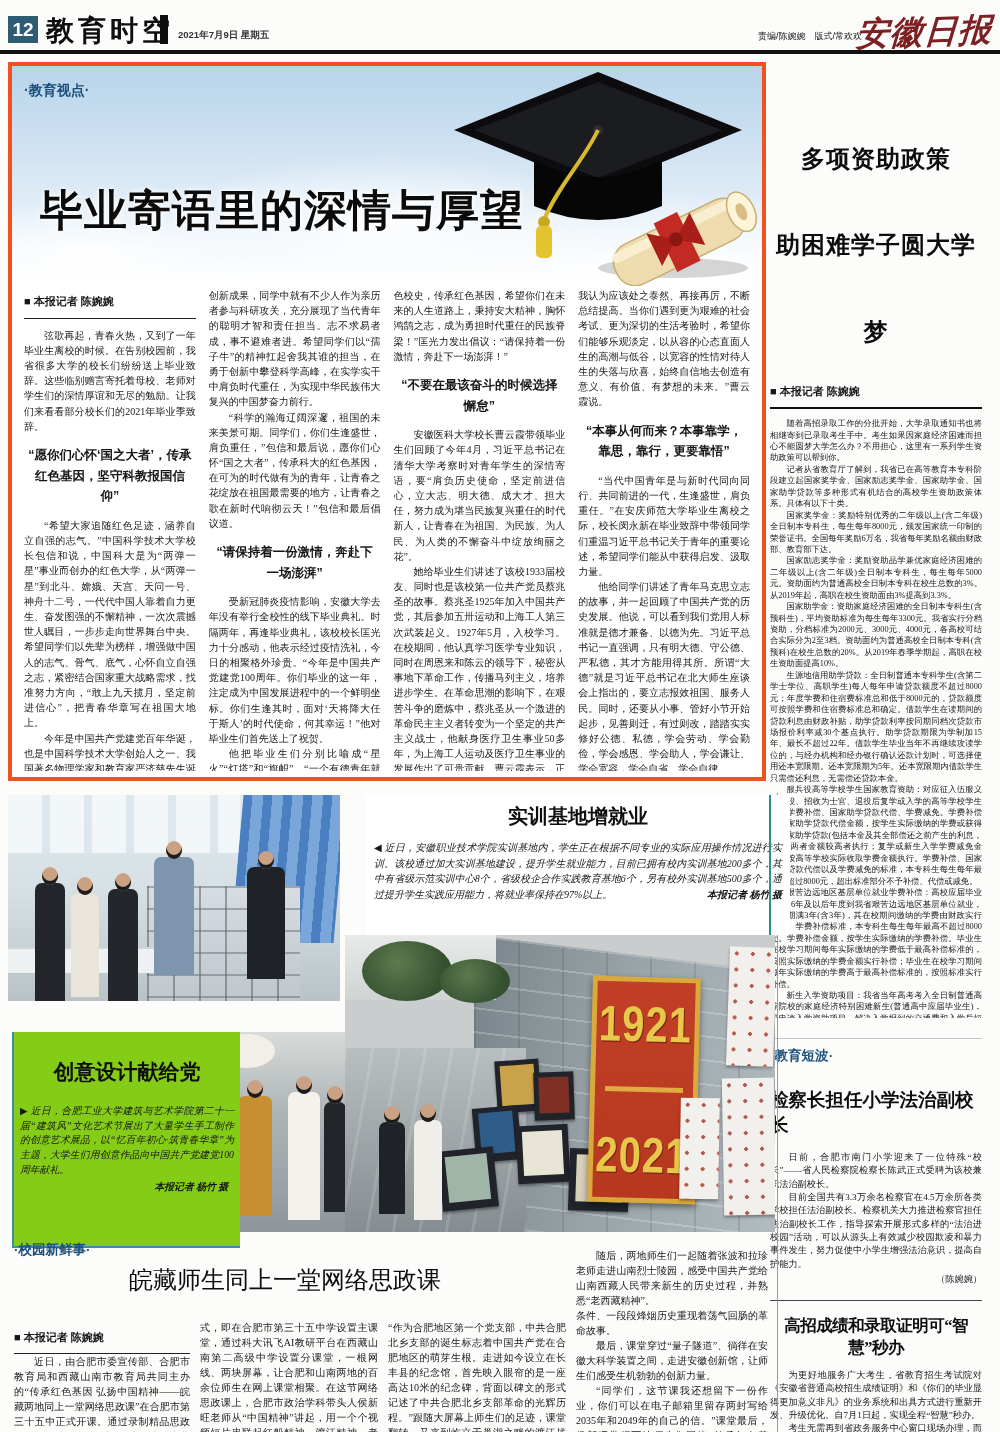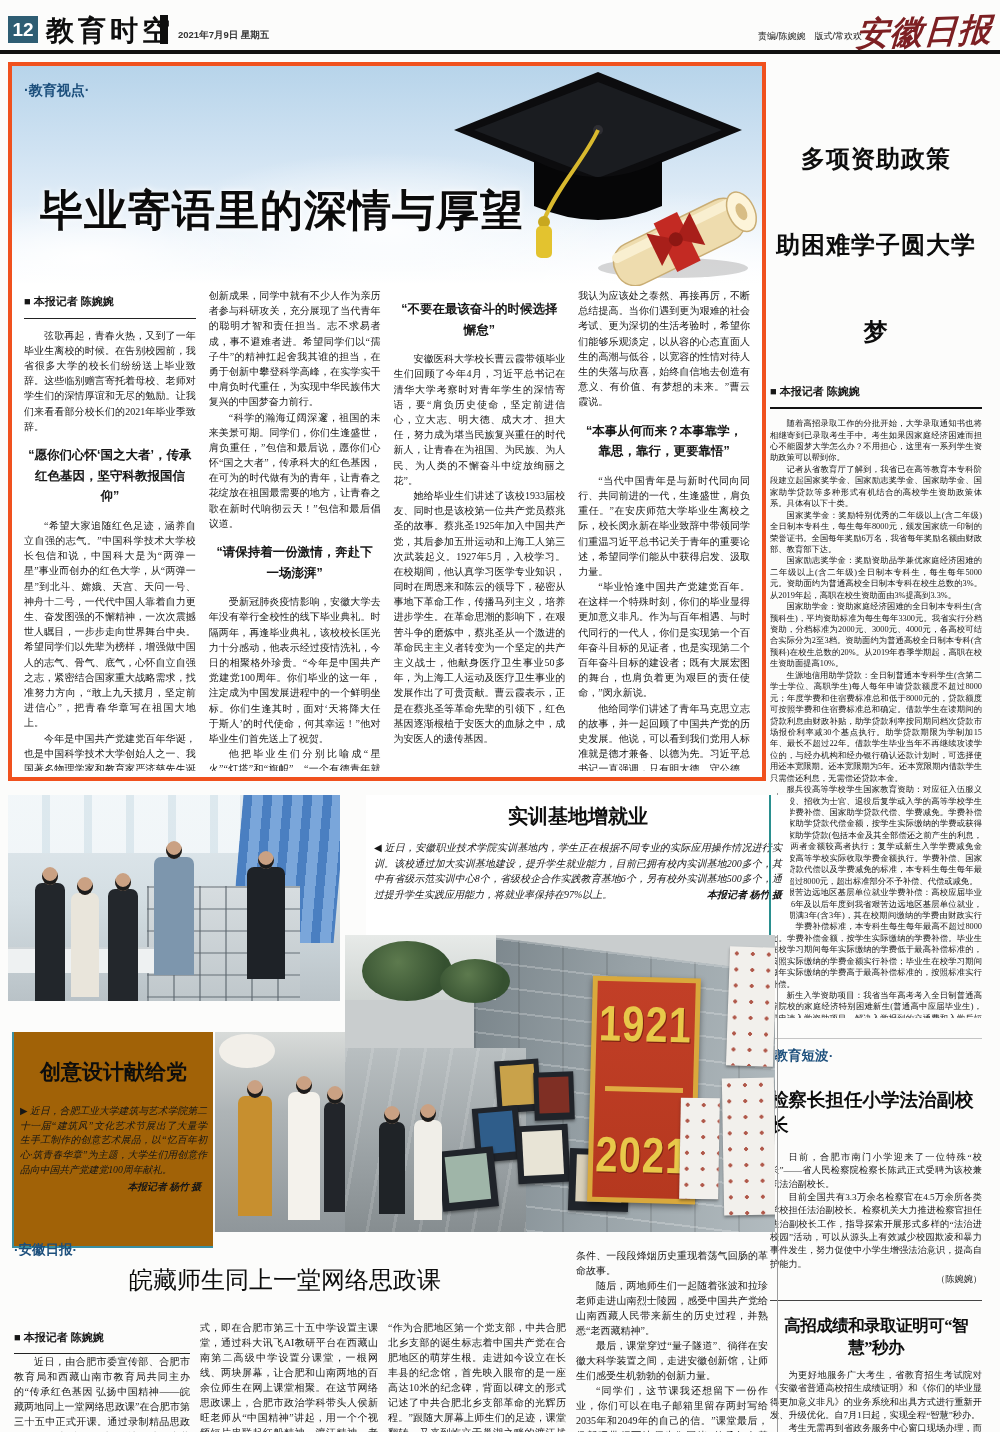--- a/index.html
+++ b/index.html
@@ -60,21 +60,21 @@
   #trainrig{position:absolute;left:42%;bottom:0;width:46%;height:56%;
      background:
        repeating-linear-gradient(90deg,rgba(90,100,108,.55) 0 2px,transparent 2px 26px),
        repeating-linear-gradient(180deg,rgba(90,100,108,.45) 0 2px,transparent 2px 22px),
        linear-gradient(180deg,#d7dde0,#bfc7cb);}
   #traintable{position:absolute;left:0;bottom:28px;width:55%;height:26px;background:#eef1f2;border-top:2px solid #cfd5d8;}
   .person{position:absolute;border-radius:7px 7px 0 0;}
   .person:before{content:"";position:absolute;left:50%;top:-16px;transform:translateX(-50%);
      width:16px;height:18px;border-radius:50%;background:#caa183;box-shadow:0 -4px 0 0 #1c1c1c inset;}
   
-  #creative{position:absolute;left:12px;top:1032px;width:201px;height:216px;background:#a16207;
+  #creative{position:absolute;left:12px;top:1032px;width:228px;height:216px;background:#84cc16;
      border-left:2px solid #3a8fa3;border-bottom:2px solid #3a8fa3;padding:0 6px;}
   #crhead{text-align:center;font-weight:900;font-size:21px;margin-top:26px;color:#0d0d0d;}
   #crcap{font-size:9.8px;font-style:italic;line-height:1.5;text-align:justify;margin-top:18px;}
   #crcredit{font-size:9.8px;font-style:italic;font-weight:bold;text-align:right;margin-top:4px;padding-right:6px;}
   
   #trainbox{position:absolute;left:345px;top:795px;width:424px;height:140px;background:#fff;margin-left:21px;}
   #tbteal{position:absolute;left:769px;top:795px;width:2px;height:140px;background:#2a8f8f;}
   #tbhead{text-align:center;font-weight:900;font-size:20px;margin-top:8px;color:#0d0d0d;}
   #tbcap{font-size:10px;font-style:italic;line-height:1.55;text-align:justify;margin:10px 8px 0;}
   
@@ -166,30 +166,30 @@
       </div>
       <div class="fcol" data-name="feature-col-2">
         <p class="bodyp cont" data-name="paragraph">创新成果，同学中就有不少人作为亲历者参与科研攻关，充分展现了当代青年的聪明才智和责任担当。志不求易者成，事不避难者进。希望同学们以“孺子牛”的精神扛起舍我其谁的担当，在勇于创新中攀登科学高峰，在实学实干中肩负时代重任，为实现中华民族伟大复兴的中国梦奋力前行。</p>
         <p class="bodyp" data-name="paragraph">“科学的瀚海辽阔深邃，祖国的未来美景可期。同学们，你们生逢盛世，肩负重任，”包信和最后说，愿你们心怀“国之大者”，传承科大的红色基因，在可为的时代做有为的青年，让青春之花绽放在祖国最需要的地方，让青春之歌在新时代响彻云天！”包信和最后倡议道。</p>
         <div class="sub" data-name="subhead-2">“请保持着一份激情，奔赴下一场澎湃”</div>
         <p class="bodyp" data-name="paragraph">受新冠肺炎疫情影响，安徽大学去年没有举行全校性的线下毕业典礼。时隔两年，再逢毕业典礼，该校校长匡光力十分感动，他表示经过疫情洗礼，今日的相聚格外珍贵。“今年是中国共产党建党100周年。你们毕业的这一年，注定成为中国发展进程中的一个鲜明坐标。你们生逢其时，面对‘天将降大任于斯人’的时代使命，何其幸运！”他对毕业生们首先送上了祝贺。</p>
         <p class="bodyp" data-name="paragraph">他把毕业生们分别比喻成“星火”“灯塔”和“旗帜”。“一个有德青年就是一团炽热的‘星火’，你们家国情怀满溢，聚是一团火，散是满天星！……要努力成为祖国建设的主力军，文明社会风尚的引领者，传递青春正能量，奏响青春最强音！一个有志青年就是一座坚定的‘灯塔’，追梦的路上，顺境令人心旷神怡，摔打、挫折、磨砺，也是常情。若想奔向诗和远方，唯有承受住坎坷崎岖。离开母校，告别师友，征程中时有风雨——‘灯塔’就是自己！一个有为青年就是一面鲜红的‘旗帜’。人的一生只有一次青春。现在，青春是用来奋斗的；将来，青春是用来回忆的。”匡光力满怀激情地说。1921年共产党人蔡晓舟抽刀断指、誓死筹建安徽大学，一代代安大人将个人理想与国家命运紧紧相连的热血青春；如今天南海北的安大校友，积极投身祖国建设，奋力拼搏实现自我的无悔青春！</p>
 
       </div>
       <div class="fcol" data-name="feature-col-3">
+        <p class="bodyp cont" data-name="paragraph">色校史，传承红色基因，希望你们在未来的人生道路上，秉持安大精神，胸怀鸿鹄之志，成为勇担时代重任的民族脊梁！”匡光力发出倡议：“请保持着一份激情，奔赴下一场澎湃！”</p>
         <div class="sub" data-name="subhead-3">“不要在最该奋斗的时候选择懈怠”</div>
         <p class="bodyp" data-name="paragraph">安徽医科大学校长曹云霞带领毕业生们回顾了今年4月，习近平总书记在清华大学考察时对青年学生的深情寄语，要“肩负历史使命，坚定前进信心，立大志、明大德、成大才、担大任，努力成为堪当民族复兴重任的时代新人，让青春在为祖国、为民族、为人民、为人类的不懈奋斗中绽放绚丽之花”。</p>
         <p class="bodyp" data-name="paragraph">她给毕业生们讲述了该校1933届校友、同时也是该校第一位共产党员蔡兆圣的故事。蔡兆圣1925年加入中国共产党，其后参加五卅运动和上海工人第三次武装起义。1927年5月，入校学习。在校期间，他认真学习医学专业知识，同时在周恩来和陈云的领导下，秘密从事地下革命工作，传播马列主义，培养进步学生。在革命思潮的影响下，在艰苦斗争的磨炼中，蔡兆圣从一个激进的革命民主主义者转变为一个坚定的共产主义战士，他献身医疗卫生事业50多年，为上海工人运动及医疗卫生事业的发展作出了可贵贡献。曹云霞表示，正是在蔡兆圣等革命先辈的引领下，红色基因逐渐根植于安医大的血脉之中，成为安医人的遗传基因。</p>
 
       </div>
       <div class="fcol" data-name="feature-col-4">
         <p class="bodyp cont" data-name="paragraph">我认为应该处之泰然、再接再厉，不断总结提高。当你们遇到更为艰难的社会考试、更为深切的生活考验时，希望你们能够乐观淡定，以从容的心态直面人生的高潮与低谷，以宽容的性情对待人生的失落与欣喜，始终自信地去创造有意义、有价值、有梦想的未来。”曹云霞说。</p>
         <div class="sub" data-name="subhead-4">“本事从何而来？本事靠学，靠思，靠行，更要靠悟”</div>
         <p class="bodyp" data-name="paragraph">“当代中国青年是与新时代同向同行、共同前进的一代，生逢盛世，肩负重任。”在安庆师范大学毕业生离校之际，校长闵永新在毕业致辞中带领同学们重温习近平总书记关于青年的重要论述，希望同学们能从中获得启发、汲取力量。</p>
-        <p class="bodyp" data-name="paragraph">“毕业恰逢中国共产党建党百年。在这样一个特殊时刻，你们的毕业显得更加意义非凡。作为与百年相遇、与时代同行的一代人，你们是实现第一个百年奋斗目标的见证者，也是实现第二个百年奋斗目标的建设者；既有大展宏图的舞台，也肩负着更为艰巨的责任使命，”闵永新说。</p>
         <p class="bodyp" data-name="paragraph">他给同学们讲述了青年马克思立志的故事，并一起回顾了中国共产党的历史发展。他说，可以看到我们党用人标准就是德才兼备、以德为先。习近平总书记一直强调，只有明大德、守公德、严私德，其才方能用得其所。所谓“大德”就是习近平总书记在北大师生座谈会上指出的，要立志报效祖国、服务人民。同时，还要从小事、管好小节开始起步，见善则迁，有过则改，踏踏实实修好公德、私德，学会劳动、学会勤俭，学会感恩、学会助人，学会谦让、学会宽容，学会自省、学会自律。</p>
 
       </div>
     </div>
   </div>
 
   <div id="aid" data-name="aid-policy-article">
     <div id="aidtitle" data-name="aid-headline">
       <div data-name="aid-headline-line1">多项资助政策</div>
       <div data-name="aid-headline-line2">助困难学子圆大学梦</div>
@@ -295,34 +295,34 @@
 
   <div id="creative" data-name="creative-design-box">
     <div id="crhead" data-name="creative-headline">创意设计献给党</div>
     <div id="crcap" data-name="creative-caption">
       <span data-name="caption-arrow-icon">▶</span>
       <span data-name="creative-caption-text">近日，合肥工业大学建筑与艺术学院第二十一届“建筑风”文化艺术节展出了大量学生手工制作的创意艺术展品，以“忆百年初心·筑青春华章”为主题，大学生们用创意作品向中国共产党建党100周年献礼。</span>
     </div>
     <div id="crcredit" data-name="creative-photo-credit">本报记者 杨竹 摄</div>
   </div>
 
-  <div id="clstag" data-name="column-tag-campus-news">·安徽日报·</div>
+  <div id="clstag" data-name="column-tag-campus-news">·校园新鲜事·</div>
   <div id="clshead" data-name="classroom-headline">皖藏师生同上一堂网络思政课</div>
   <div id="clsby" class="byline" data-name="classroom-byline">■ 本报记者 陈婉婉</div>
 
   <div class="bcol" style="left:14px;top:1354px;width:176px;height:78px" data-name="classroom-col-1">
     <p class="bodyp" data-name="paragraph">近日，由合肥市委宣传部、合肥市教育局和西藏山南市教育局共同主办的“传承红色基因 弘扬中国精神——皖藏两地同上一堂网络思政课”在合肥市第三十五中正式开课。通过录制精品思政微课、打造“翻转课堂”，让两地师生共享身边红色资源、共同传承红色基因。</p>
 
   </div>
   <div class="bcol" style="left:200px;top:1320px;width:178px;height:112px" data-name="classroom-col-2">
     <p class="bodyp cont" data-name="paragraph">式，即在合肥市第三十五中学设置主课堂，通过科大讯飞AI教研平台在西藏山南第二高级中学设置分课堂，一根网线、两块屏幕，让合肥和山南两地的百余位师生在网上课堂相聚。在这节网络思政课上，合肥市政治学科带头人侯新旺老师从“中国精神”讲起，用一个个视频短片串联起红船精神、渡江精神、老西藏精神、脱贫攻坚精神，为合肥、西藏两地学生讲述一段段红色历史。</p>
   </div>
   <div class="bcol" style="left:388px;top:1320px;width:178px;height:112px" data-name="classroom-col-3">
     <p class="bodyp cont" data-name="paragraph">“作为合肥地区第一个党支部，中共合肥北乡支部的诞生标志着中国共产党在合肥地区的萌芽生根。走进如今设立在长丰县的纪念馆，首先映入眼帘的是一座高达10米的纪念碑，背面以碑文的形式记述了中共合肥北乡支部革命的光辉历程。”跟随大屏幕上师生们的足迹，课堂翻转，又来到屹立于巢湖之畔的渡江战役纪念馆内。1949年4月，人民解放军一举突破长江天险为解放全中国创造了</p>
   </div>
   <div class="bcol" style="left:576px;top:1248px;width:192px;height:184px" data-name="classroom-col-4">
+    <p class="bodyp" data-name="paragraph">随后，两地师生们一起随着张波和拉珍老师走进山南烈士陵园，感受中国共产党给山南西藏人民带来新生的历史过程，并熟悉“老西藏精神”。</p>
     <p class="bodyp cont" data-name="paragraph">条件、一段段烽烟历史重现着荡气回肠的革命故事。</p>
-    <p class="bodyp" data-name="paragraph">随后，两地师生们一起随着张波和拉珍老师走进山南烈士陵园，感受中国共产党给山南西藏人民带来新生的历史过程，并熟悉“老西藏精神”。</p>
     <p class="bodyp" data-name="paragraph">最后，课堂穿过“量子隧道”、徜徉在安徽大科学装置之间，走进安徽创新馆，让师生们感受生机勃勃的创新力量。</p>
     <p class="bodyp" data-name="paragraph">“同学们，这节课我还想留下一份作业，你们可以在电子邮箱里留存两封写给2035年和2049年的自己的信。”课堂最后，侯新旺带领两地师生们围绕“传承红色基因，弘扬中国精神，青春与党同行”开展主题班会活动，并邀学生分享交流。</p>
   </div>
 
 </div>
 
 </body></html>

